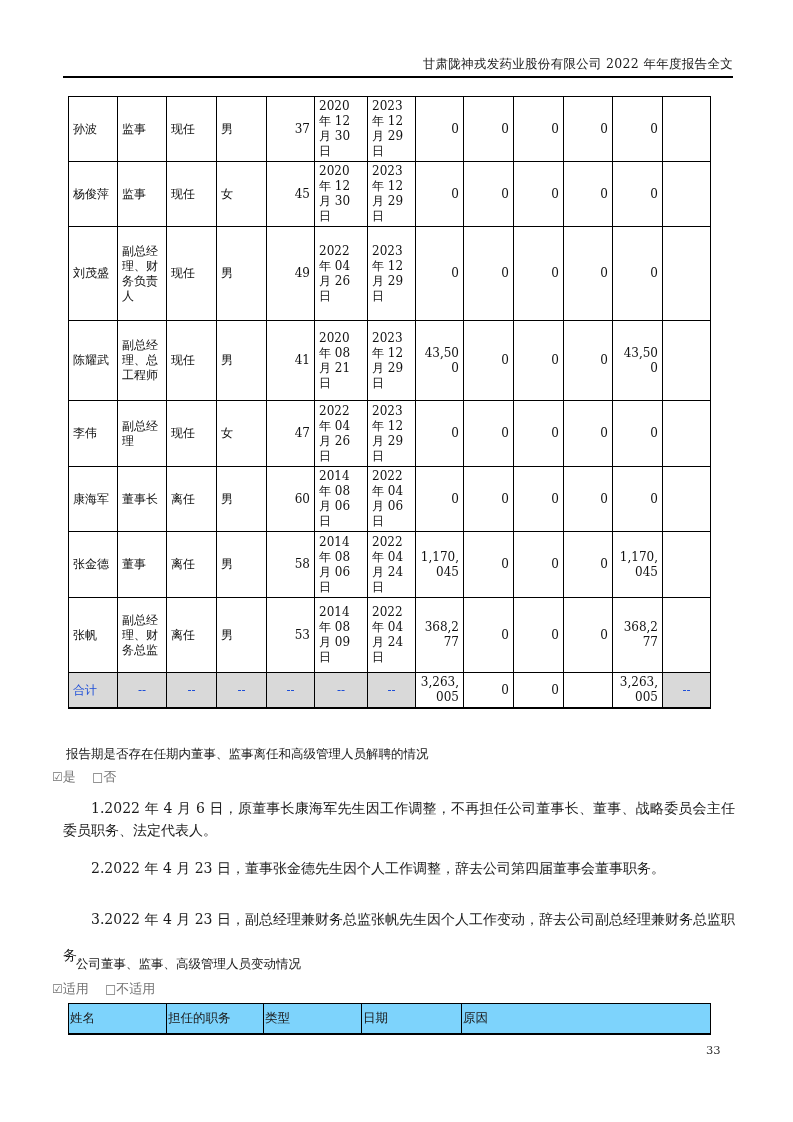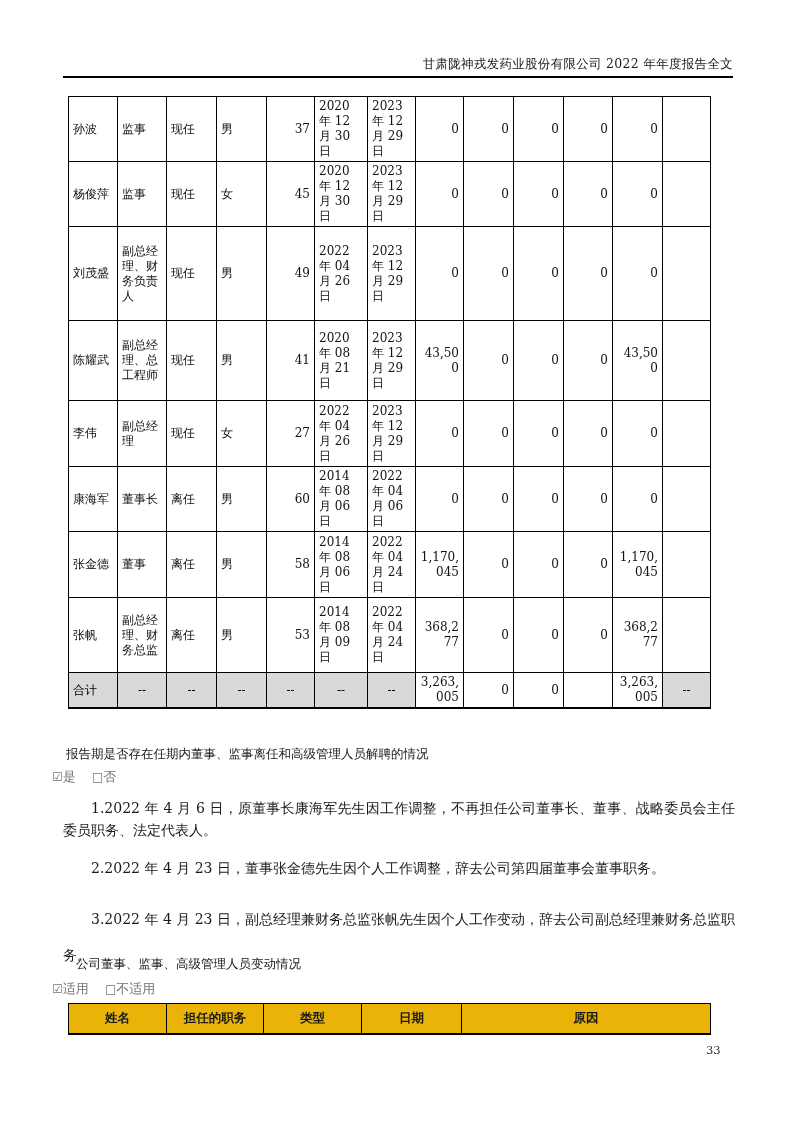--- a/index.html
+++ b/index.html
@@ -12,40 +12,40 @@
   table.officers{position:absolute;top:96px;left:68px;width:642px;border-collapse:collapse;
                  table-layout:fixed;font-size:12px;}
   table.officers td{border:1px solid #000;vertical-align:middle;line-height:15px;
                     padding:2px 4px;word-wrap:break-word;}
   table.officers{border-bottom:2px solid #000;}
   td.cjk{padding:2px 7px;text-align:left;}
   td.age{text-align:right;padding-right:6px;}
   td.num{text-align:right;word-break:break-all;}
   td.dt{text-align:left;}
   td.rem{text-align:left;}
-  td.shade{background:#d9d9d9;color:#000000;}
+  td.shade{background:#d9d9d9;color:#1d4ed8;}
   td.ctr{text-align:center;}
 
   .q-line{position:absolute;top:746px;left:66px;font-size:12.5px;color:#1a1a1a;}
   .check-line{position:absolute;left:52px;font-size:13px;color:#737373;}
   .check-line .opt{margin-right:12px;}
   .check-line .box{font-family:"DejaVu Sans","Liberation Sans",sans-serif;font-size:12px;}
   .cl-1{top:768px;}
   .para{position:absolute;left:63px;width:672px;margin:0;font-size:14px;line-height:22px;
         text-align:justify;text-indent:2em;color:#1a1a1a;}
   .p1{top:797px;}
   .p2{top:857px;}
   .p3{top:901px;line-height:36px;}
   .c-title{position:absolute;top:956px;left:76px;font-size:12.5px;color:#1a1a1a;}
   .cl-2{top:980px;}
 
   table.chg{position:absolute;top:1003px;left:68px;width:642px;border-collapse:collapse;
             table-layout:fixed;font-size:12.5px;}
-  table.chg th{border:1px solid #000;border-bottom:2px solid #000;background:#eab308;
-               font-weight:700;height:27px;text-align:center;vertical-align:middle;color:#1a1a1a;}
+  table.chg th{border:1px solid #000;border-bottom:2px solid #000;background:#7dd3fc;
+               font-weight:400;height:27px;text-align:left;vertical-align:middle;color:#1a1a1a;}
   .pagenum{position:absolute;top:1043px;left:706px;font-size:11.5px;color:#333;}
 </style>
 </head>
 <body>
 
 <div class="page">
 
   <div class="doc-header">
     <span>甘肃陇神戎发药业股份有限公司 2022 年年度报告全文</span>
   </div>
@@ -126,21 +126,21 @@
           <td class="num">0</td>
           <td class="num">0</td>
           <td class="num">43,500</td>
           <td class="rem"></td>
         </tr>
         <tr style="height: 66px;">
           <td class="cjk">李伟</td>
           <td class="cjk">副总经理</td>
           <td class="cjk">现任</td>
           <td class="cjk">女</td>
-          <td class="age">27</td>
+          <td class="age">47</td>
           <td class="dt">2022 年 04 月 26 日</td>
           <td class="dt">2023 年 12 月 29 日</td>
           <td class="num">0</td>
           <td class="num">0</td>
           <td class="num">0</td>
           <td class="num">0</td>
           <td class="num">0</td>
           <td class="rem"></td>
         </tr>
         <tr style="height: 65px;">

